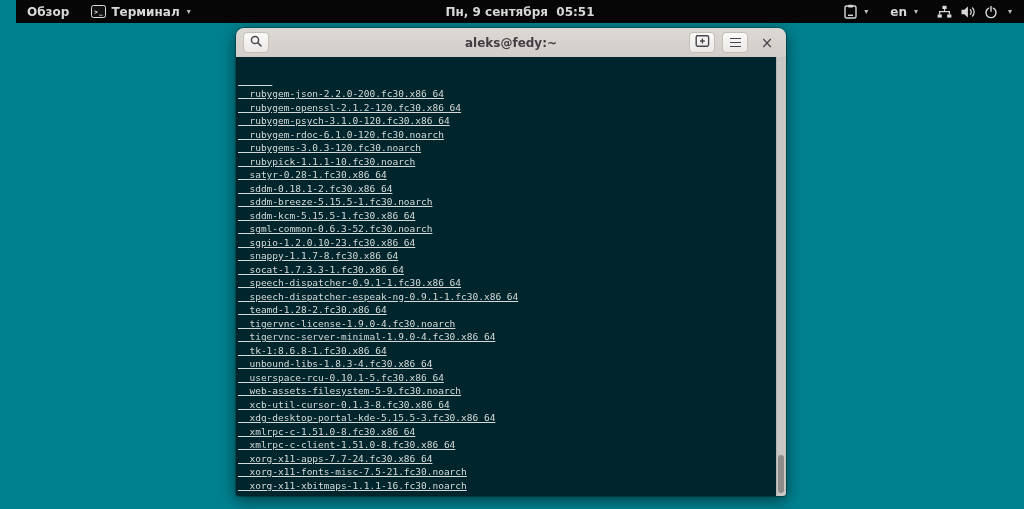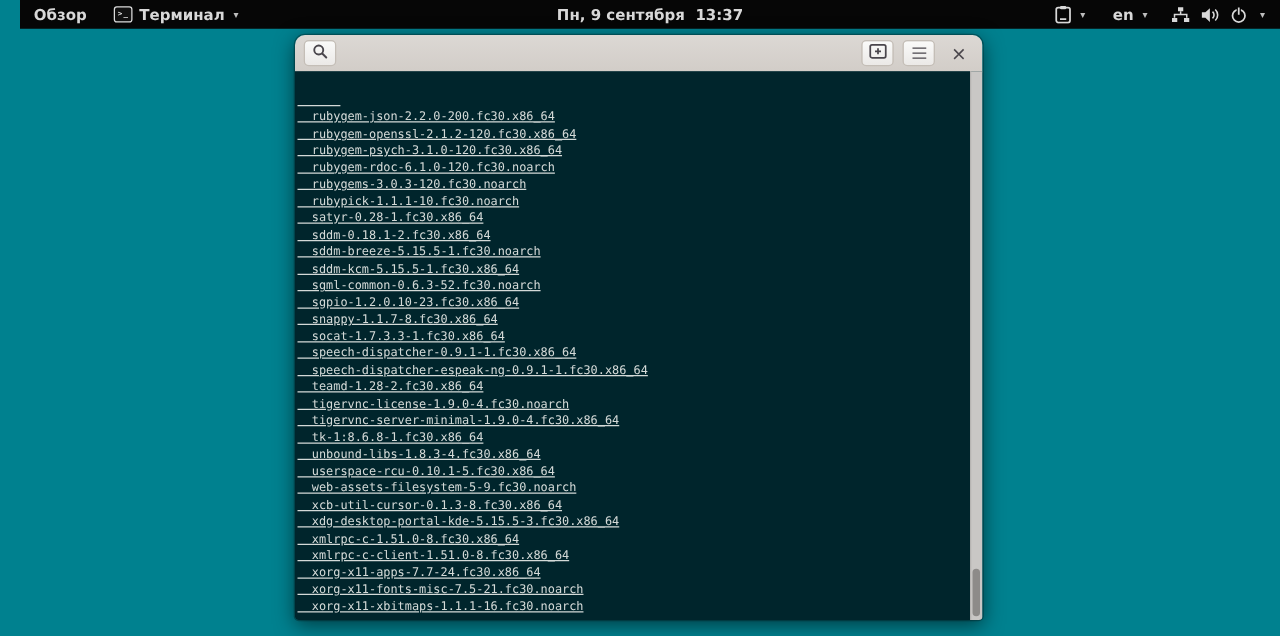--- a/index.html
+++ b/index.html
@@ -59,21 +59,21 @@
     <div class="tb-left">
       <div class="tb-item">Обзор</div>
       <div class="tb-item">
         <span class="term-glyph">&gt;_</span>
         <span>Терминал</span>
         <span class="caret">▾</span>
       </div>
     </div>
 
     <div class="tb-center">
-      <div class="tb-item">Пн, 9 сентября  13:37</div>
+      <div class="tb-item">Пн, 9 сентября  05:51</div>
     </div>
 
     <div class="tb-right">
       <div class="tb-item">
         <span>
           <svg width="13" height="15" viewBox="0 0 13 15">
             <rect x="1" y="2" width="11" height="12" rx="1.6" fill="none" stroke="#d8d8d8" stroke-width="1.4"></rect>
             <rect x="4" y="0.8" width="5" height="2.6" rx="1" fill="#d8d8d8"></rect>
             <rect x="4" y="10.6" width="5" height="1.4" fill="#d8d8d8"></rect>
           </svg>
@@ -115,20 +115,21 @@
   <div class="window">
     <div class="titlebar">
       <button class="hb-btn">
         <span>
           <svg width="14" height="14" viewBox="0 0 14 14">
             <circle cx="6" cy="6" r="3.6" fill="none" stroke="#4a464c" stroke-width="1.5"></circle>
             <line x1="8.8" y1="8.8" x2="12" y2="12" stroke="#4a464c" stroke-width="1.6" stroke-linecap="round"></line>
           </svg>
         </span>
       </button>
+      <div class="win-title">aleks@fedy:~</div>
       <div class="tb-actions">
         <button class="hb-btn">
           <span>
             <svg width="15" height="14" viewBox="0 0 15 14">
               <rect x="1.2" y="1.8" width="12.4" height="10.4" rx="1.4" fill="none" stroke="#4a464c" stroke-width="1.4"></rect>
               <line x1="7.4" y1="4.6" x2="7.4" y2="9.4" stroke="#4a464c" stroke-width="1.4"></line>
               <line x1="5" y1="7" x2="9.8" y2="7" stroke="#4a464c" stroke-width="1.4"></line>
             </svg>
           </span>
         </button>

